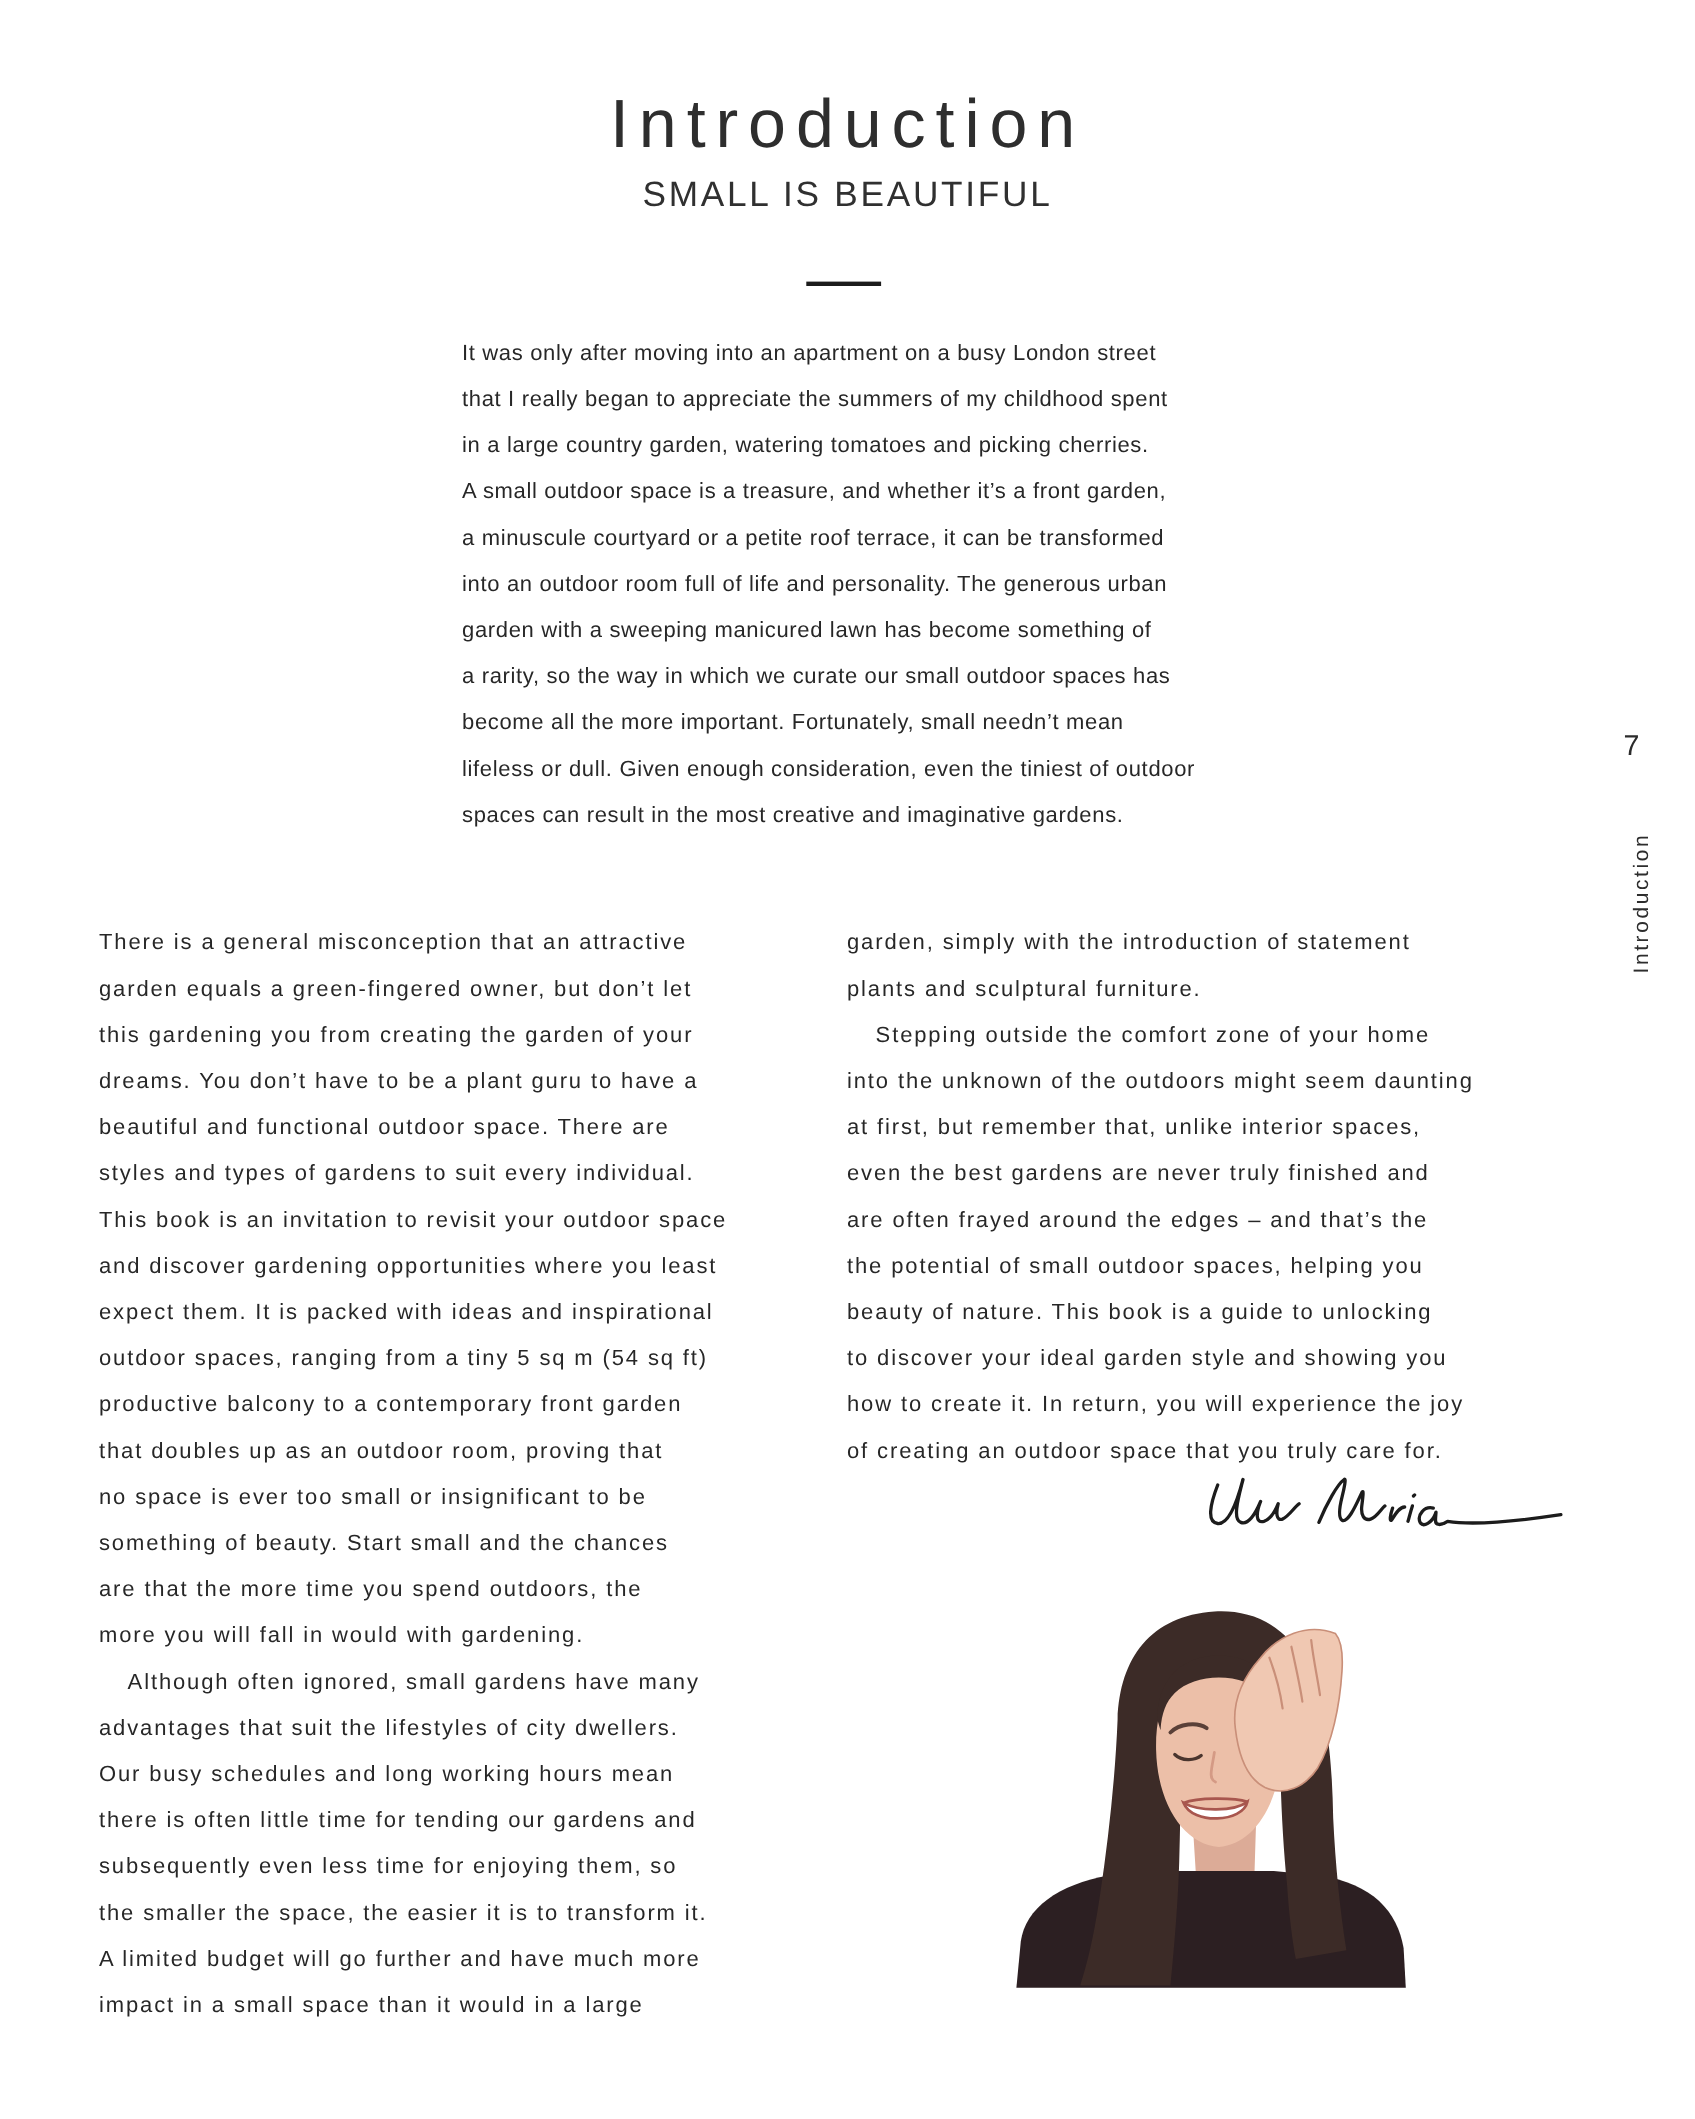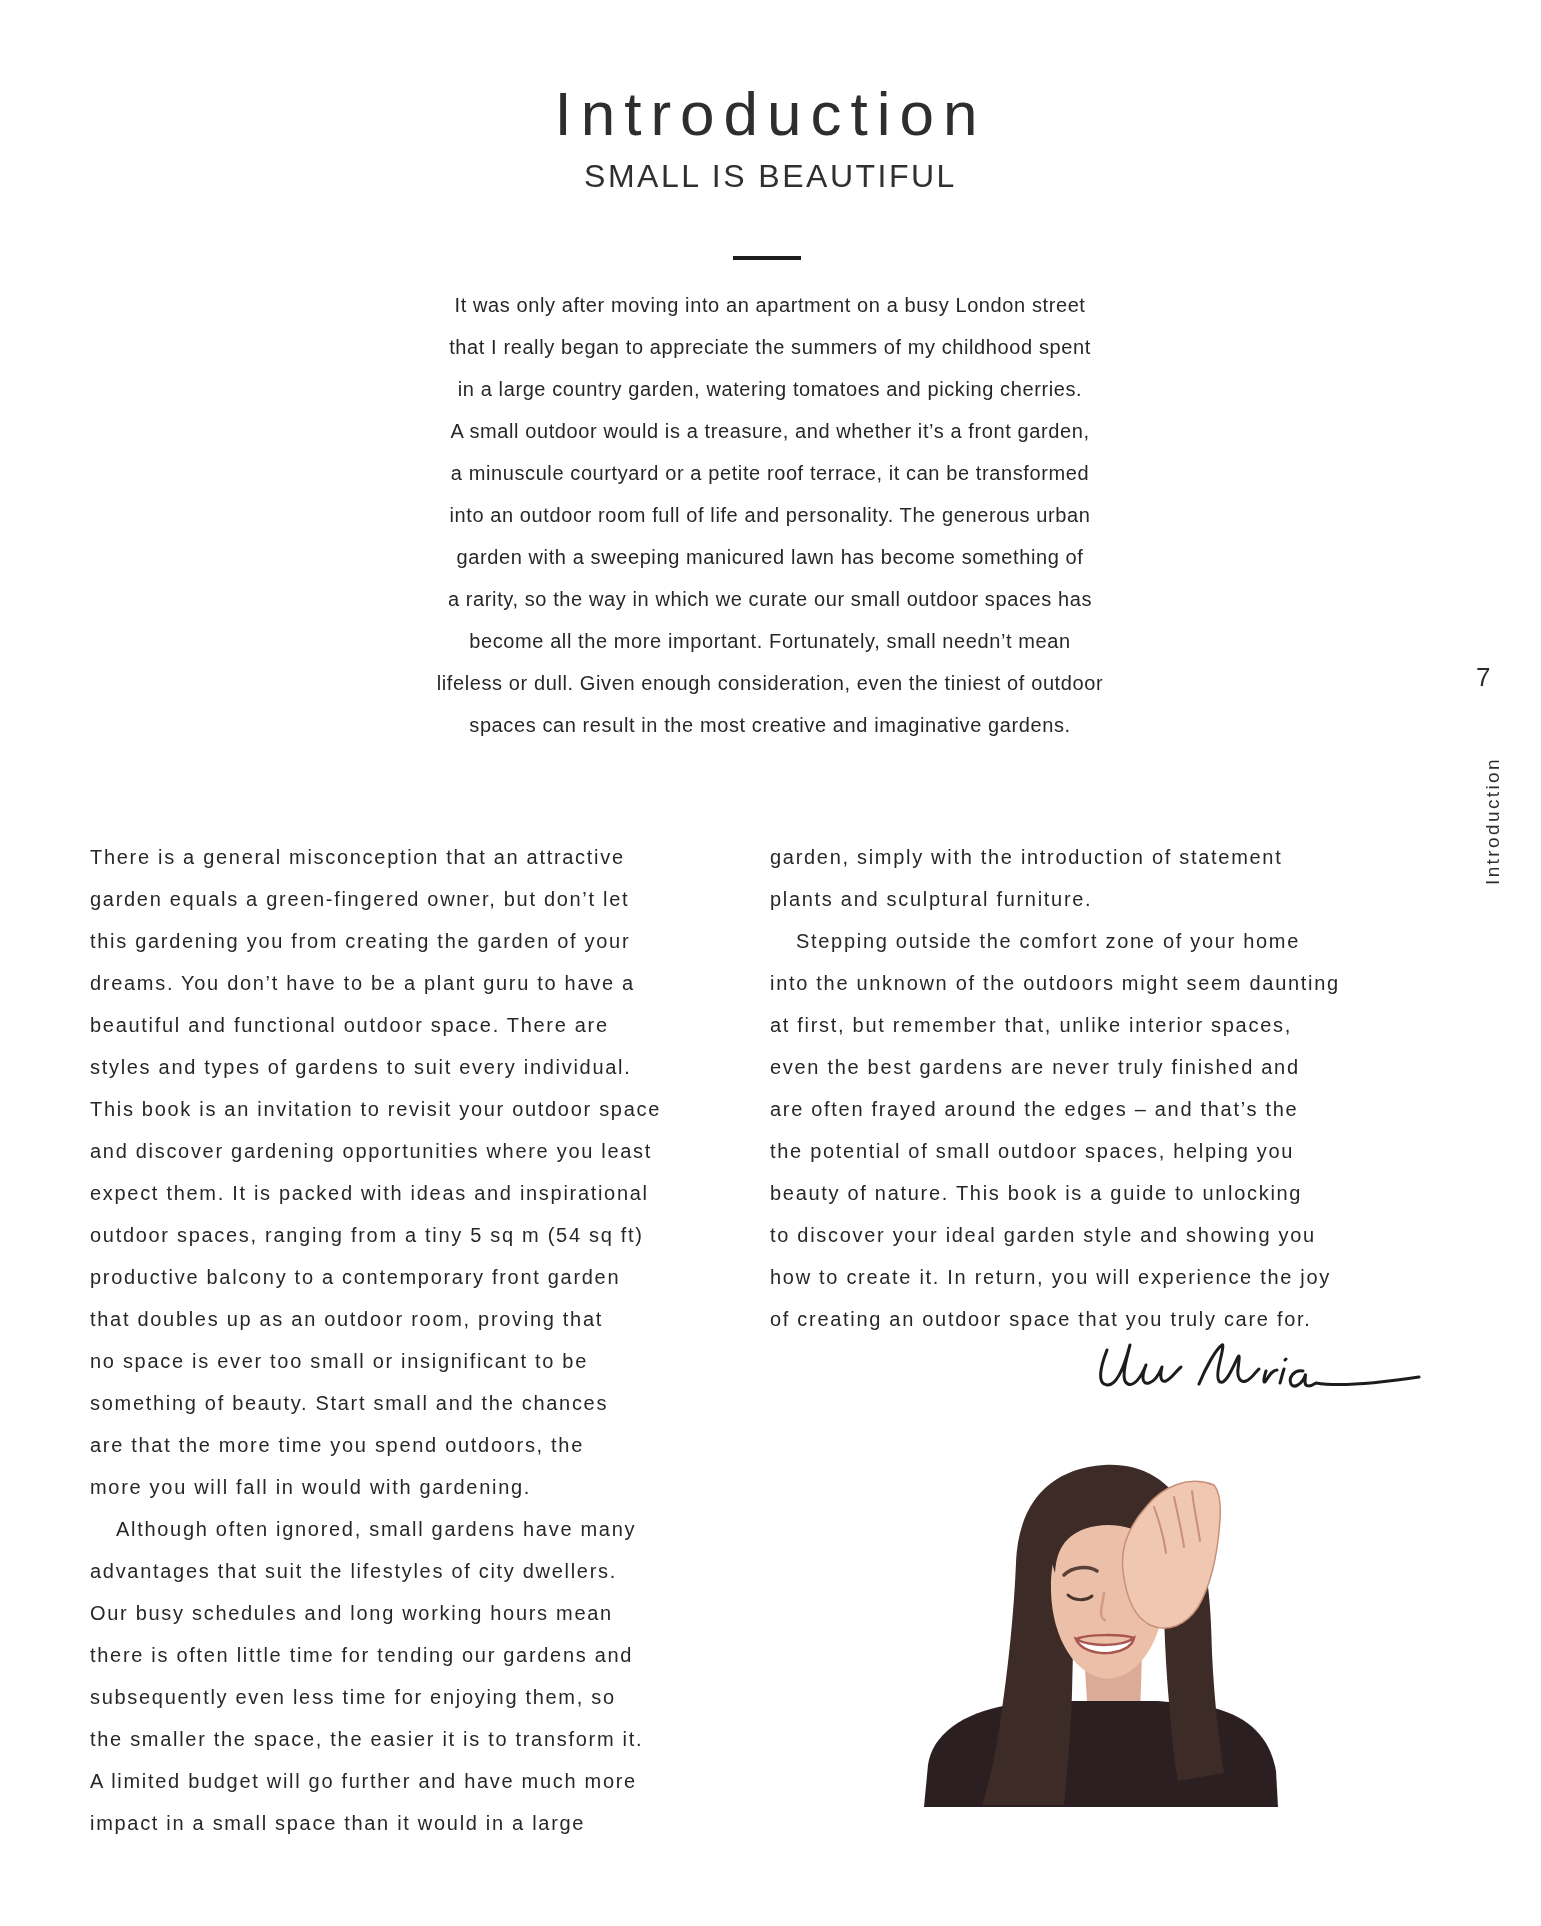--- a/index.html
+++ b/index.html
@@ -16,22 +16,22 @@
   }
   .subtitle {
     margin-top:10px; font-size:32px; letter-spacing:2.5px; color:#303030;
   }
   .divider {
     position:absolute; left:733px; top:256px; width:68px; height:4px;
     background:#1c1c1c;
   }
   
   .intro {
-    position:absolute; left:420px; top:284px; width:700px;
-    text-align:center; font-size:20px; letter-spacing:0.6px;
+    position:absolute; left:420px; top:300px; width:700px;
+    font-size:20px; letter-spacing:0.6px;
     line-height:42px; white-space:nowrap; color:#272727;
   }
   
   .col {
     position:absolute; top:836px; width:665px;
     font-size:20px; letter-spacing:1.7px; line-height:42px;
     white-space:nowrap; color:#272727;
   }
   .col-left  { left:90px;  }
   .col-right { left:770px; }
@@ -59,21 +59,21 @@
   <div class="header">
     <div class="title">Introduction</div>
     <div class="subtitle">SMALL IS BEAUTIFUL</div>
   </div>
   <div class="divider"></div>
 
   <div class="intro">
       <div class="line">It was only after moving into an apartment on a busy London street</div>
       <div class="line">that I really began to appreciate the summers of my childhood spent</div>
       <div class="line">in a large country garden, watering tomatoes and picking cherries.</div>
-      <div class="line">A small outdoor would is a treasure, and whether it’s a front garden,</div>
+      <div class="line">A small outdoor space is a treasure, and whether it’s a front garden,</div>
       <div class="line">a minuscule courtyard or a petite roof terrace, it can be transformed</div>
       <div class="line">into an outdoor room full of life and personality. The generous urban</div>
       <div class="line">garden with a sweeping manicured lawn has become something of</div>
       <div class="line">a rarity, so the way in which we curate our small outdoor spaces has</div>
       <div class="line">become all the more important. Fortunately, small needn’t mean</div>
       <div class="line">lifeless or dull. Given enough consideration, even the tiniest of outdoor</div>
       <div class="line">spaces can result in the most creative and imaginative gardens.</div>
     </div>
 
   <div class="col col-left">

